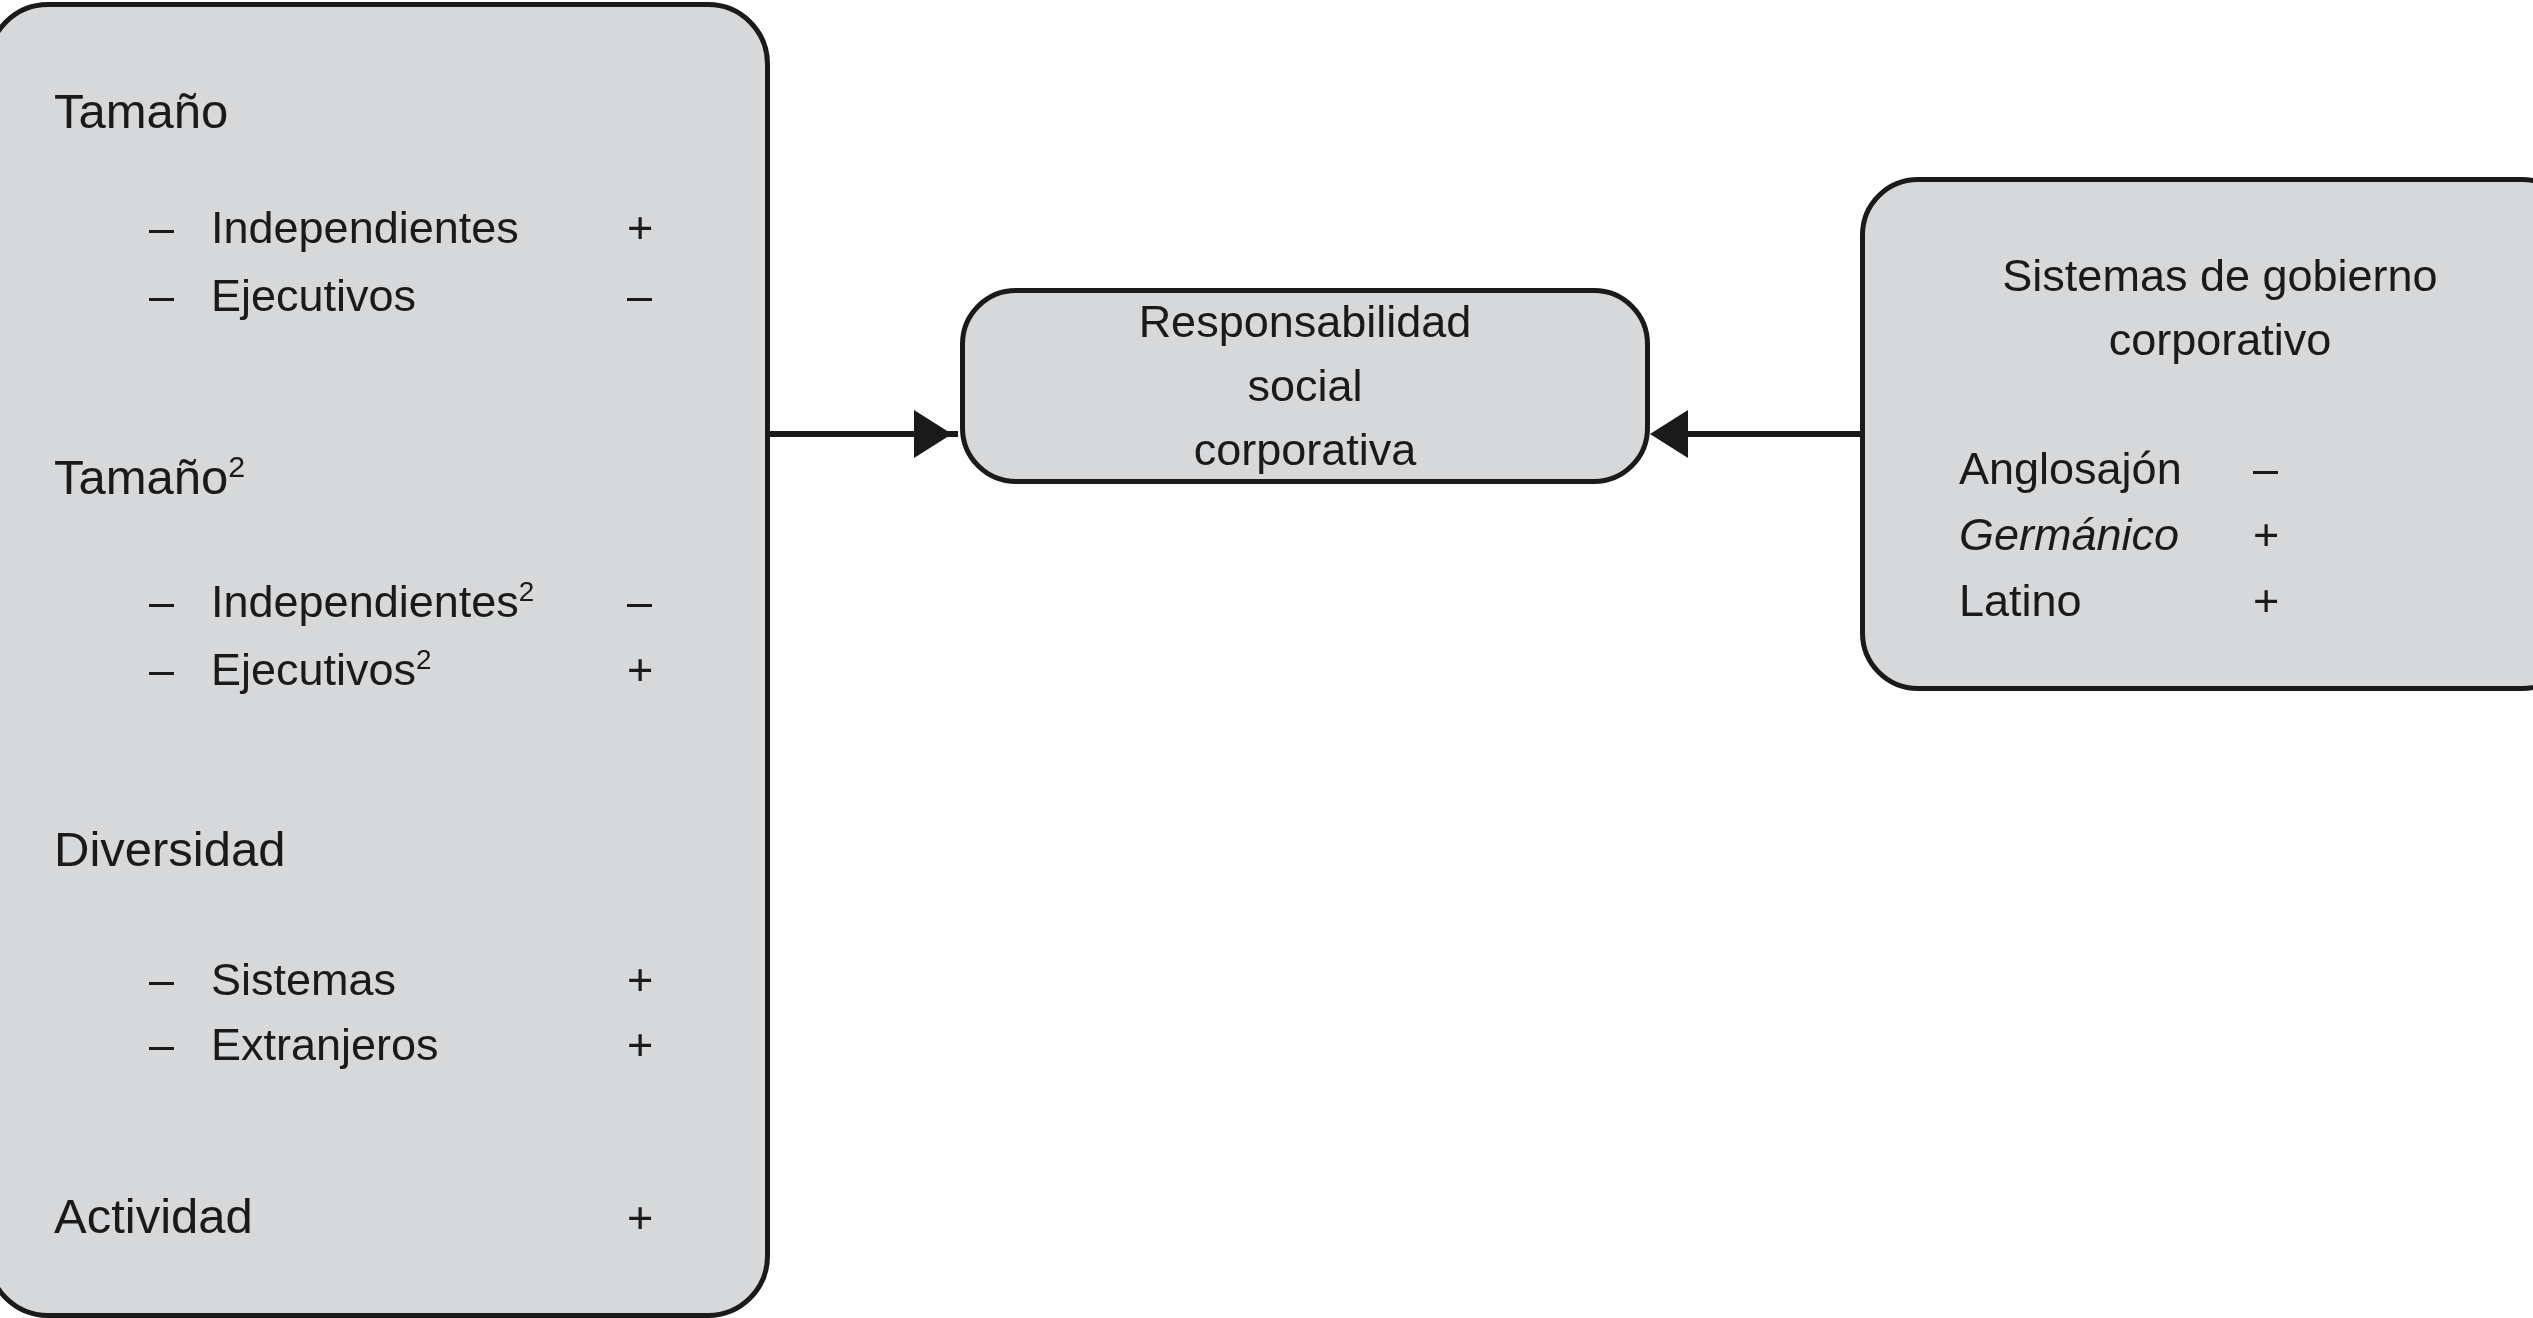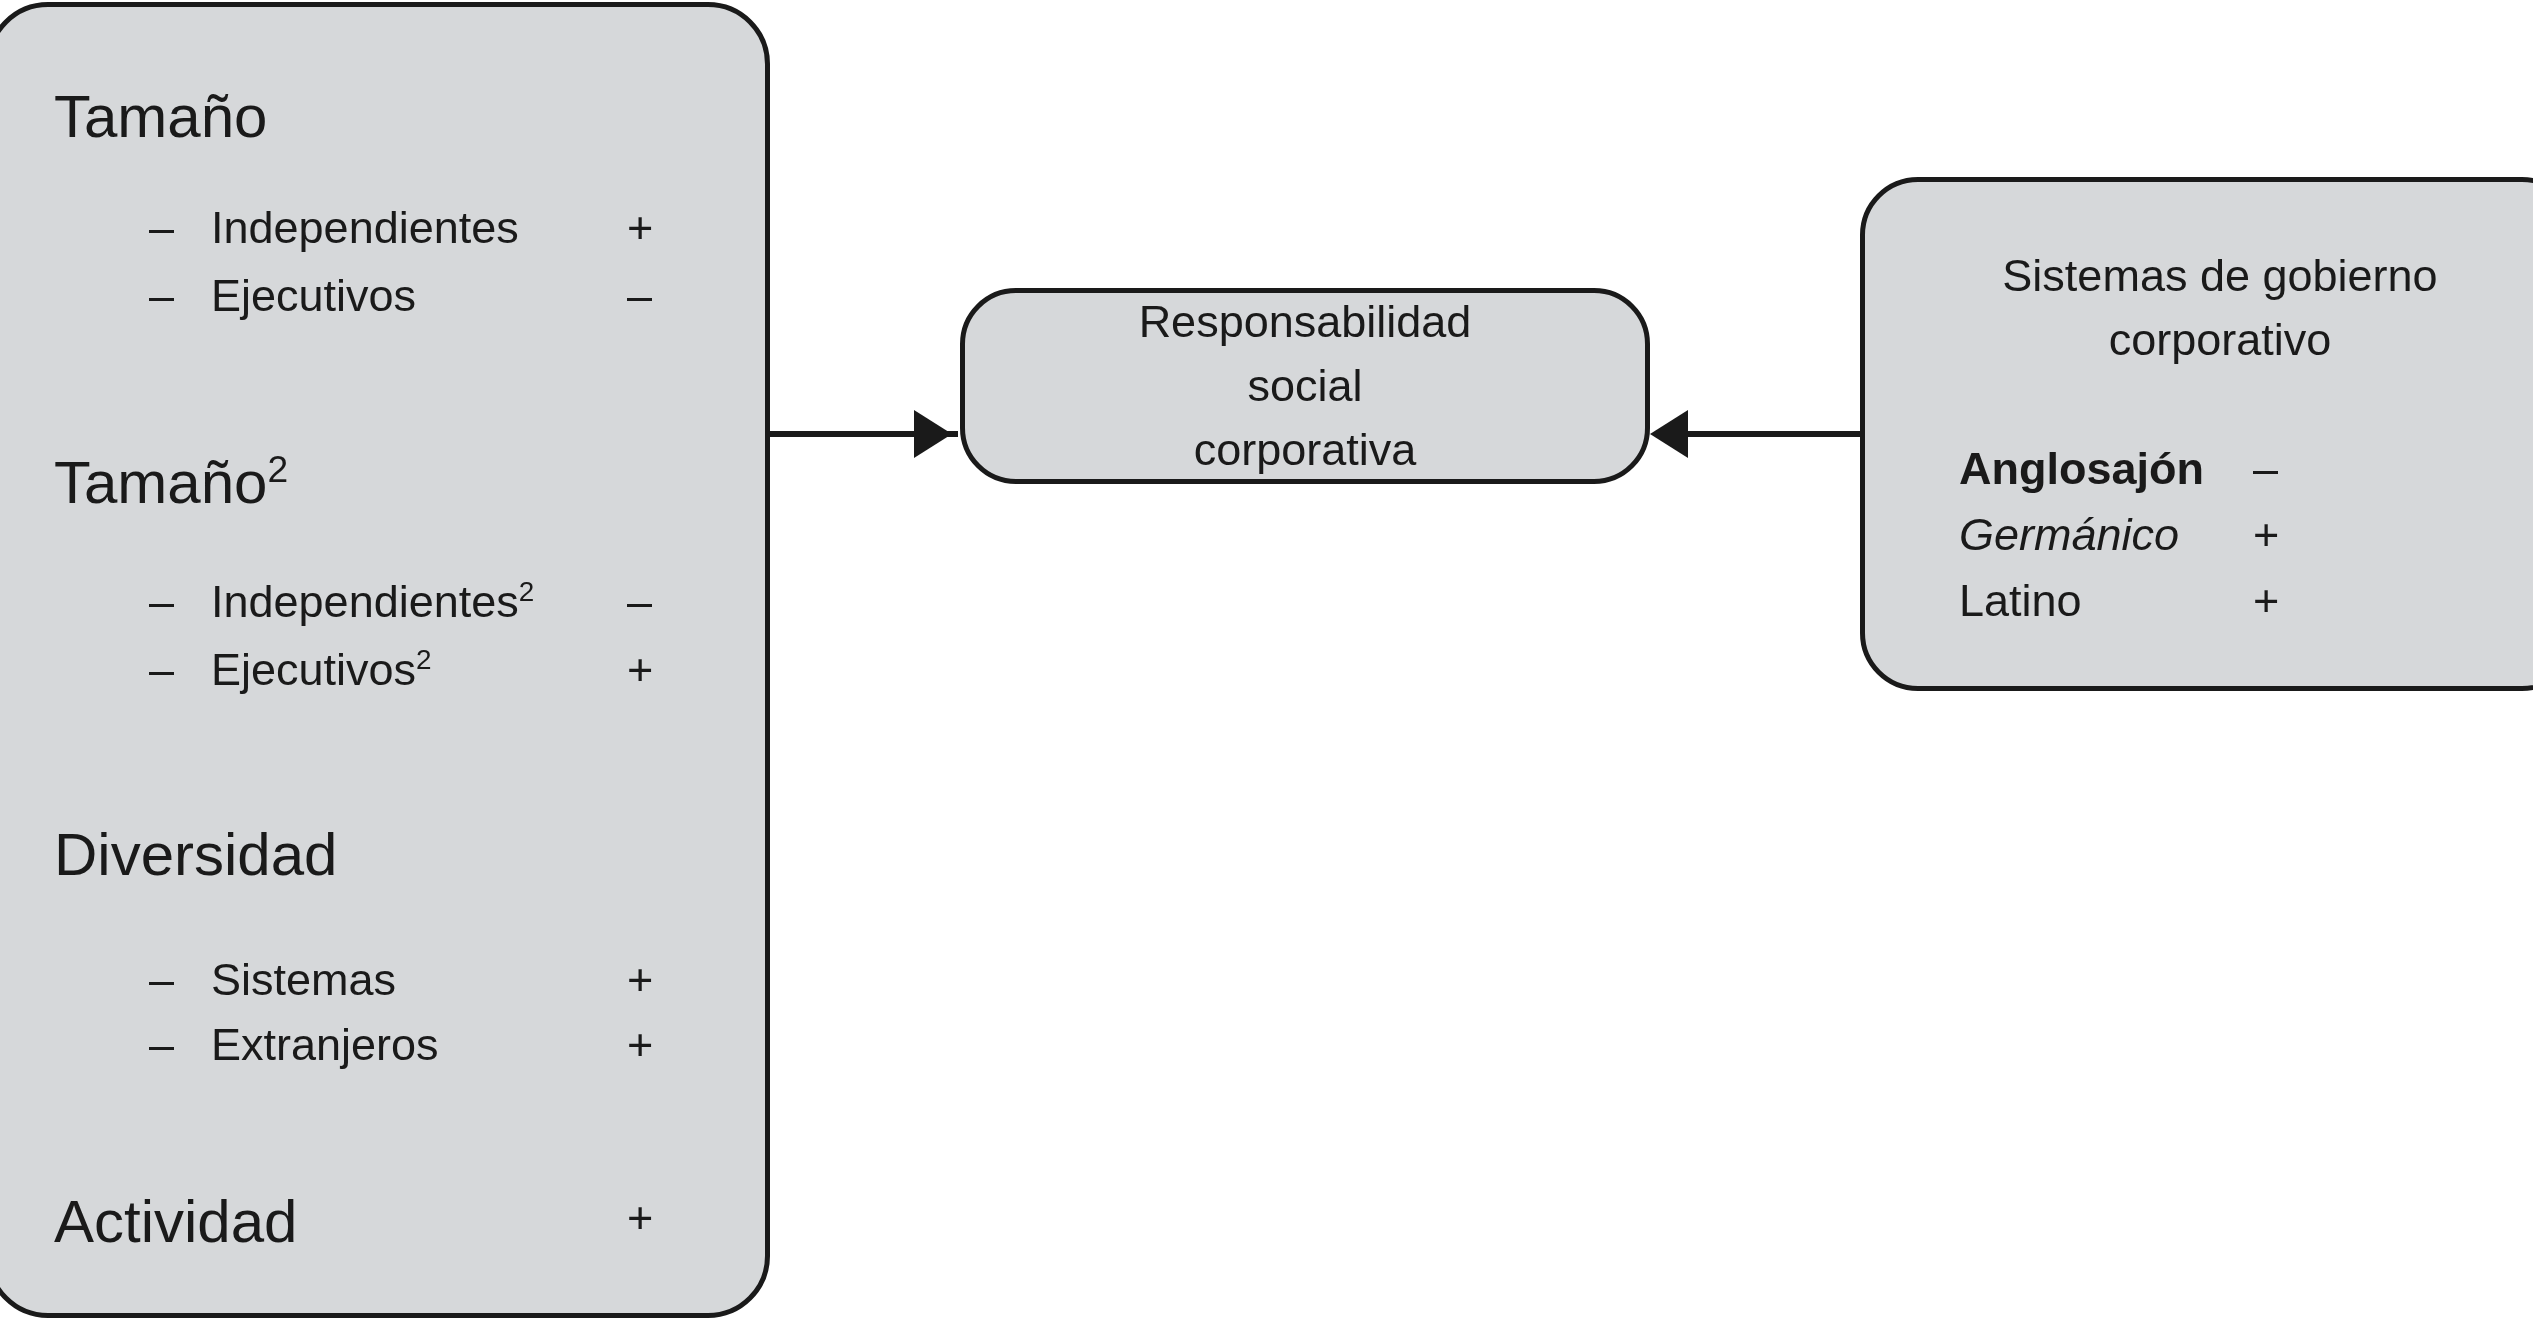--- a/index.html
+++ b/index.html
@@ -33,21 +33,21 @@
     height: 1316px;
     border-radius: 62px;
     padding: 0;
   }
   #left-box-inner {
     position: absolute;
     left: 0; top: 0; right: 0; bottom: 0;
   }
   .lb-group-title {
     position: absolute;
-    font-size: 60px;
+    font-size: 49px;
     line-height: 1;
     white-space: nowrap;
   }
   .lb-row {
     position: absolute;
     display: flex;
     align-items: baseline;
     font-size: 45px;
     line-height: 1;
     white-space: nowrap;
@@ -210,21 +210,21 @@
 corporativa</div>
   </div>
 
   <div class="arrow-line" style="left:1688px; top:431px; width:175px;"></div>
   <div class="arrow-head left" style="left:1650px; top:410px;"></div>
 
   <div class="box" id="right-box">
     <div id="right-title">Sistemas de gobierno
 corporativo</div>
 
-    <div class="rb-row rb-label" style="top:264px;font-weight:bold;">Anglosajón</div>
+    <div class="rb-row rb-label" style="top:264px;">Anglosajón</div>
     <div class="rb-row rb-sign" style="top:264px;">–</div>
 
     <div class="rb-row rb-label" style="top:330px;font-style:italic;">Germánico</div>
     <div class="rb-row rb-sign" style="top:330px;">+</div>
 
     <div class="rb-row rb-label" style="top:396px;">Latino</div>
     <div class="rb-row rb-sign" style="top:396px;">+</div>
   </div>
 
 </div>

